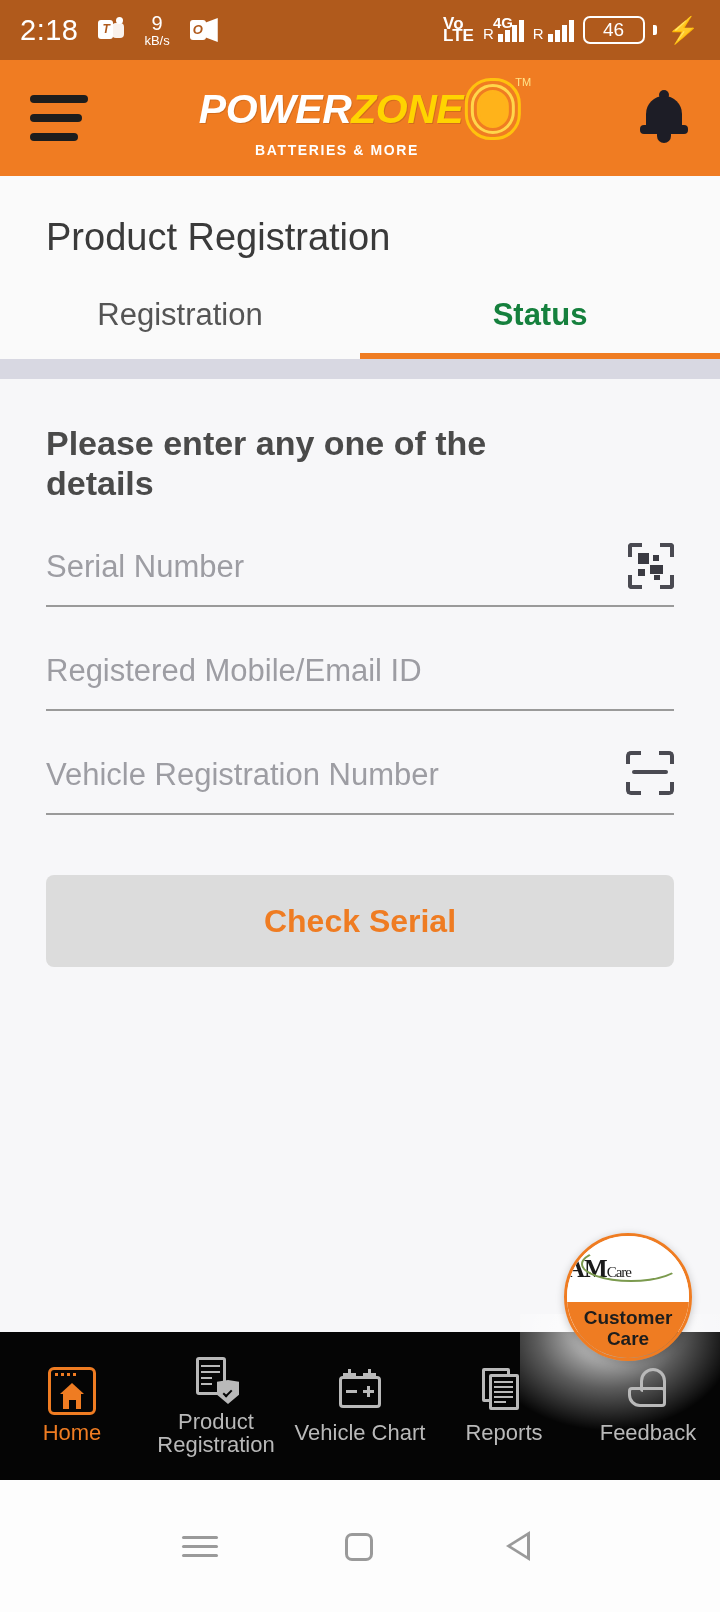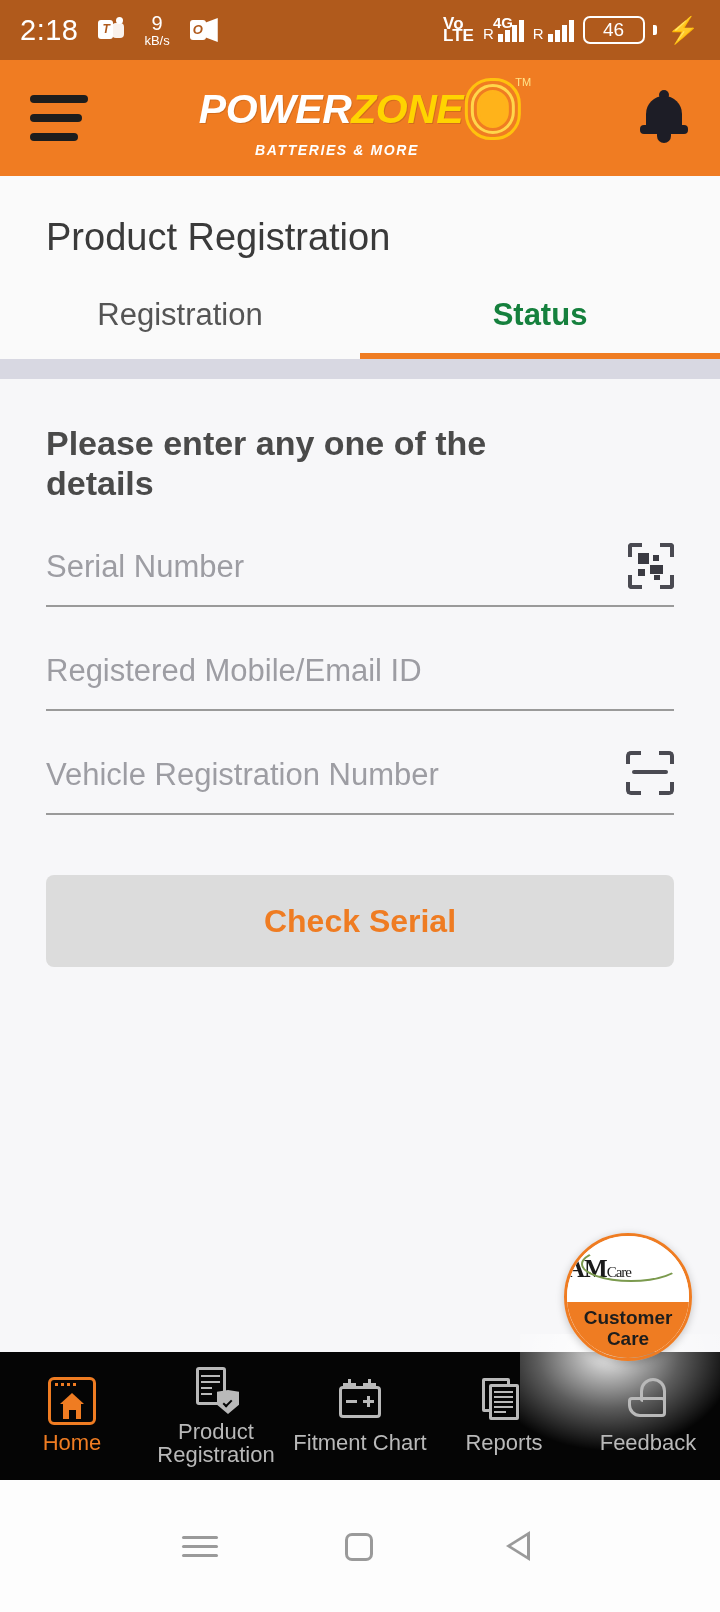--- a/index.html
+++ b/index.html
@@ -70,21 +70,21 @@
     color:#ffffff; text-shadow:1px 1px 0 rgba(0,0,0,.12);
   }
   .logo-text .zone{ color:#ffd400; }
   .logo-mark{ position:relative; width:56px;height:62px; margin-left:2px; }
   .logo-mark .ring{ position:absolute; border:3px solid #ffc20e; border-radius:26px 26px 26px 26px; }
   .logo-mark .r1{ inset:0; }
   .logo-mark .r2{ inset:6px; border-color:#ffd64a; }
   .logo-mark .r3{ inset:12px; background:#ffb31a; border-color:#ffb31a; }
   .logo-tm{ position:absolute; right:-10px; top:-2px; font-size:11px; color:#ffe38a;}
   .logo-sub{
-    font-size:14px; font-weight:bold; font-style:italic; color:#ffffff;
+    font-size:14px; font-weight:bold; color:#ffffff;
     letter-spacing:1.6px; margin-top:2px; margin-right:46px;
   }
   .bell{ width:52px;height:56px; position:relative; cursor:pointer;}
   .bell .body{
     position:absolute;left:8px;top:6px;width:36px;height:36px;
     background:#1d1d26;border-radius:18px 18px 6px 6px;
   }
   .bell .skirt{position:absolute;left:2px;top:35px;width:48px;height:9px;background:#1d1d26;border-radius:4px;}
   .bell .knob{position:absolute;left:19px;top:42px;width:14px;height:11px;background:#1d1d26;border-radius:0 0 7px 7px;}
   .bell .top{position:absolute;left:21px;top:0px;width:10px;height:10px;background:#1d1d26;border-radius:50%;}
@@ -163,21 +163,21 @@
   .care-top{ height:54%; background:#fff; display:flex;align-items:center;justify-content:flex-start; position:relative;}
   .care-logo{ font-size:25px; font-weight:bold; color:#1b1b1b; font-family:"Liberation Serif", serif; letter-spacing:-1px;}
   .care-logo small{ font-size:15px; font-weight:normal; }
   .care-swoosh{ position:absolute; left:14px; top:10px; width:100px; height:36px;
       border:2px solid #7b9a4e; border-radius:50%; border-top-color:transparent; border-right-color:transparent; }
   .care-bot{ height:46%; background:#ef7c22; color:#1d1d1d; text-align:center;
       font-size:19px; font-weight:bold; line-height:1.1; padding-top:6px; }
 
   
   .bottomnav{
-    position:absolute; left:0; bottom:132px; width:720px; height:128px;
+    position:absolute; left:0; bottom:132px; width:720px; height:148px;
     background:#050505; display:flex; z-index:20;
   }
   .bn-glow{
     position:absolute; left:520px; top:-18px; width:220px; height:120px;
     background:radial-gradient(ellipse at 40% 18%, rgba(255,255,255,.92) 0%, rgba(255,255,255,.35) 38%, rgba(255,255,255,0) 68%);
     pointer-events:none;
   }
   .bn-item{ flex:1; display:flex; flex-direction:column; align-items:center; justify-content:center;
             gap:6px; cursor:pointer; position:relative; z-index:2; }
   .bn-label{ font-size:22px; color:#b9b9b9; text-align:center; line-height:1.05; }
@@ -436,21 +436,21 @@
     <div class="bn-ic ic-fit">
       <i class="term t1"></i>
         <i class="term t2"></i>
         <i class="cap c1"></i>
         <i class="cap c2"></i>
       <i class="case"></i>
         <i class="m"></i>
         <i class="ph"></i>
         <i class="pv"></i>
     </div>
-    <div class="bn-label">Fitment Chart</div>
+    <div class="bn-label">Vehicle Chart</div>
   </div>
 
   <div class="bn-item">
     <div class="bn-ic ic-rep">
       <i class="back"></i>
         <i class="front"></i>
       <i class="l l1"></i>
         <i class="l l2"></i>
         <i class="l l3"></i>
         <i class="l l4"></i>

